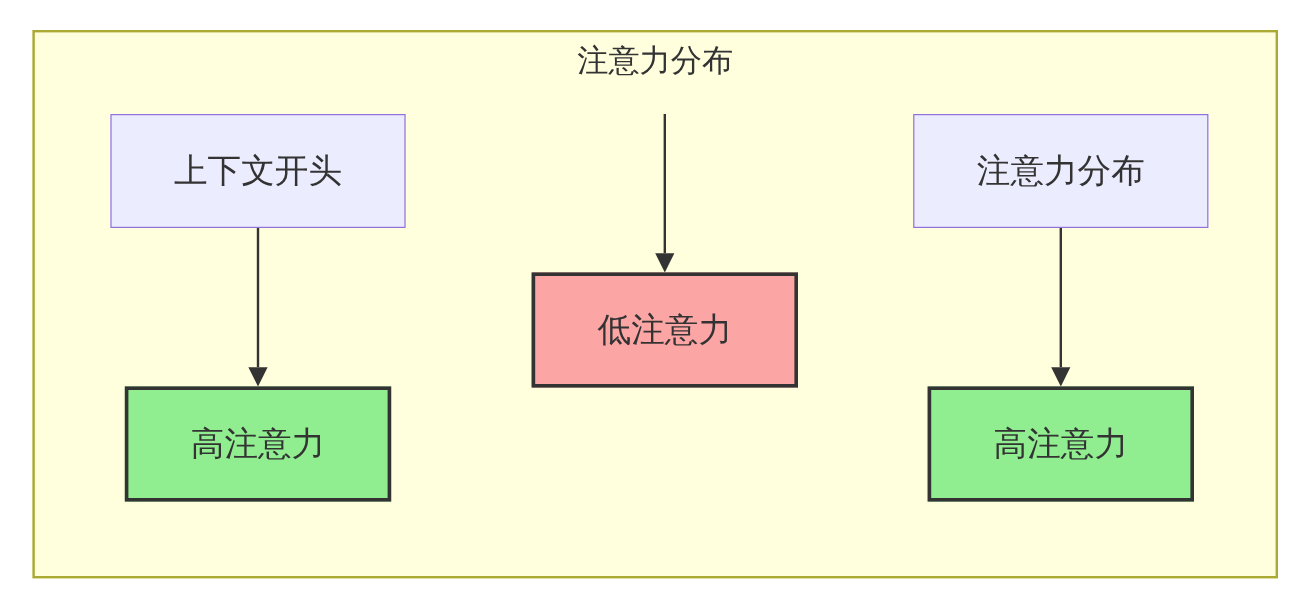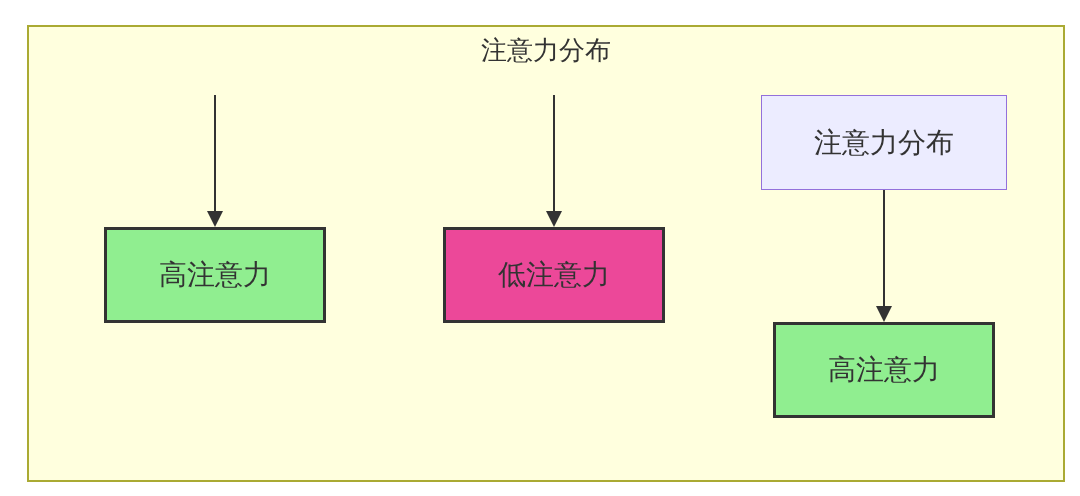--- a/index.html
+++ b/index.html
@@ -64,31 +64,32 @@
     width: 222px; height: 96px;
     border: 3px solid #333333;
     display: flex;
     align-items: center;
     justify-content: center;
     font-size: 28px;
     color: #333333;
     text-align: center;
   }
   .dst-high { background: #90EE90; }
-  .dst-low  { background: #ec4899; font-family: Liberation Mono, monospace; }
+  .dst-low  { background: #fca5a5; font-family: Liberation Mono, monospace; }
 </style>
 </head>
 <body>
 
 <div class="canvas">
   <div class="frame">
 
     <div class="diagram-title">注意力分布</div>
 
     <div class="col col-1">
+      <div class="src-node">上下文开头</div>
       <div class="arrow">
         <div class="stem"></div>
         <div class="head"></div>
       </div>
       <div class="dst-node dst-high">高注意力</div>
     </div>
 
     <div class="col col-2">
       <div class="arrow">
         <div class="stem"></div>

